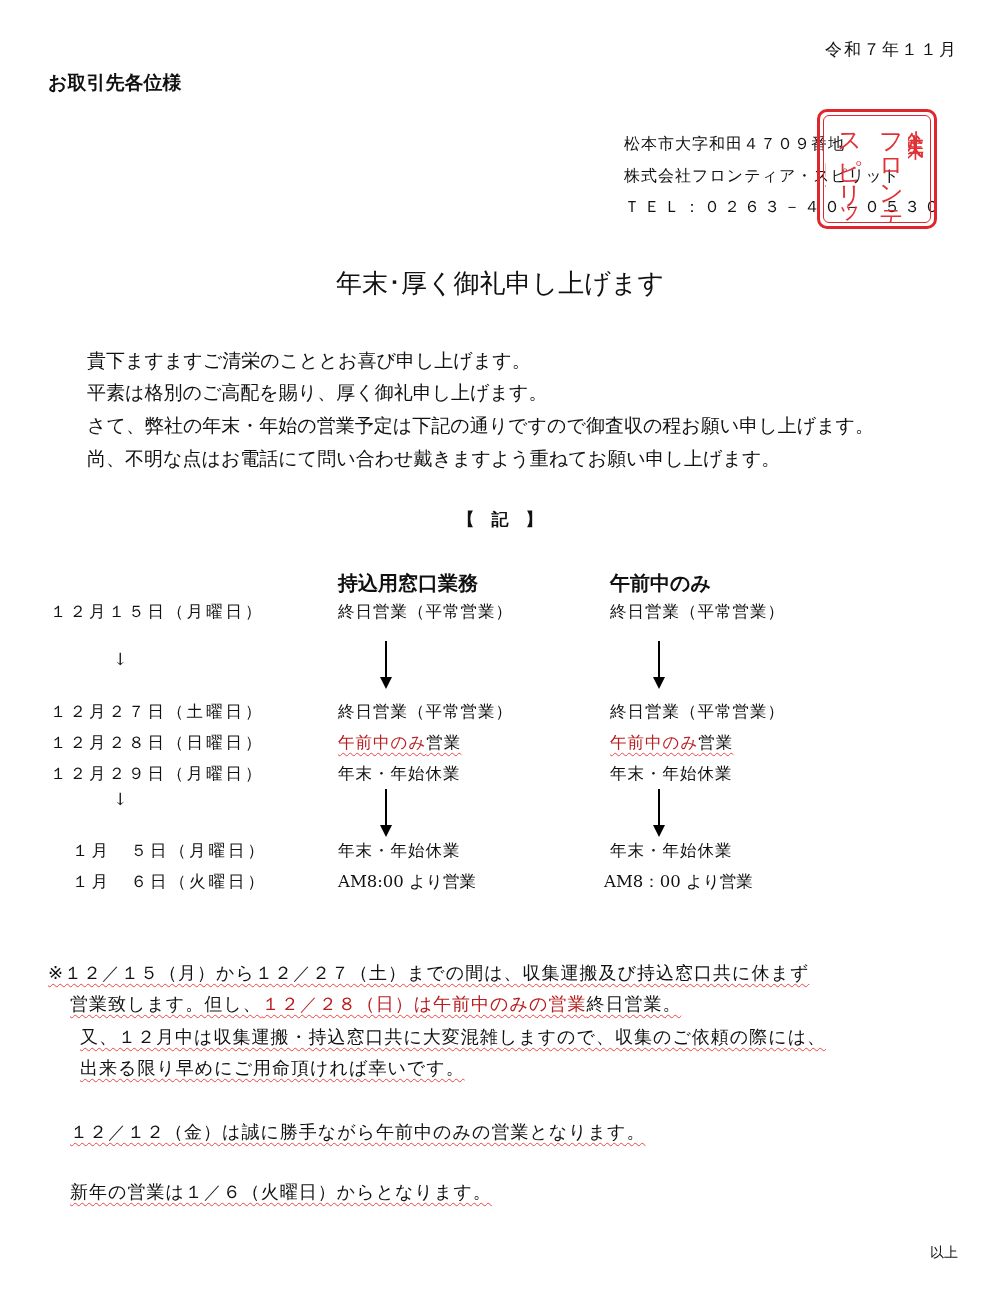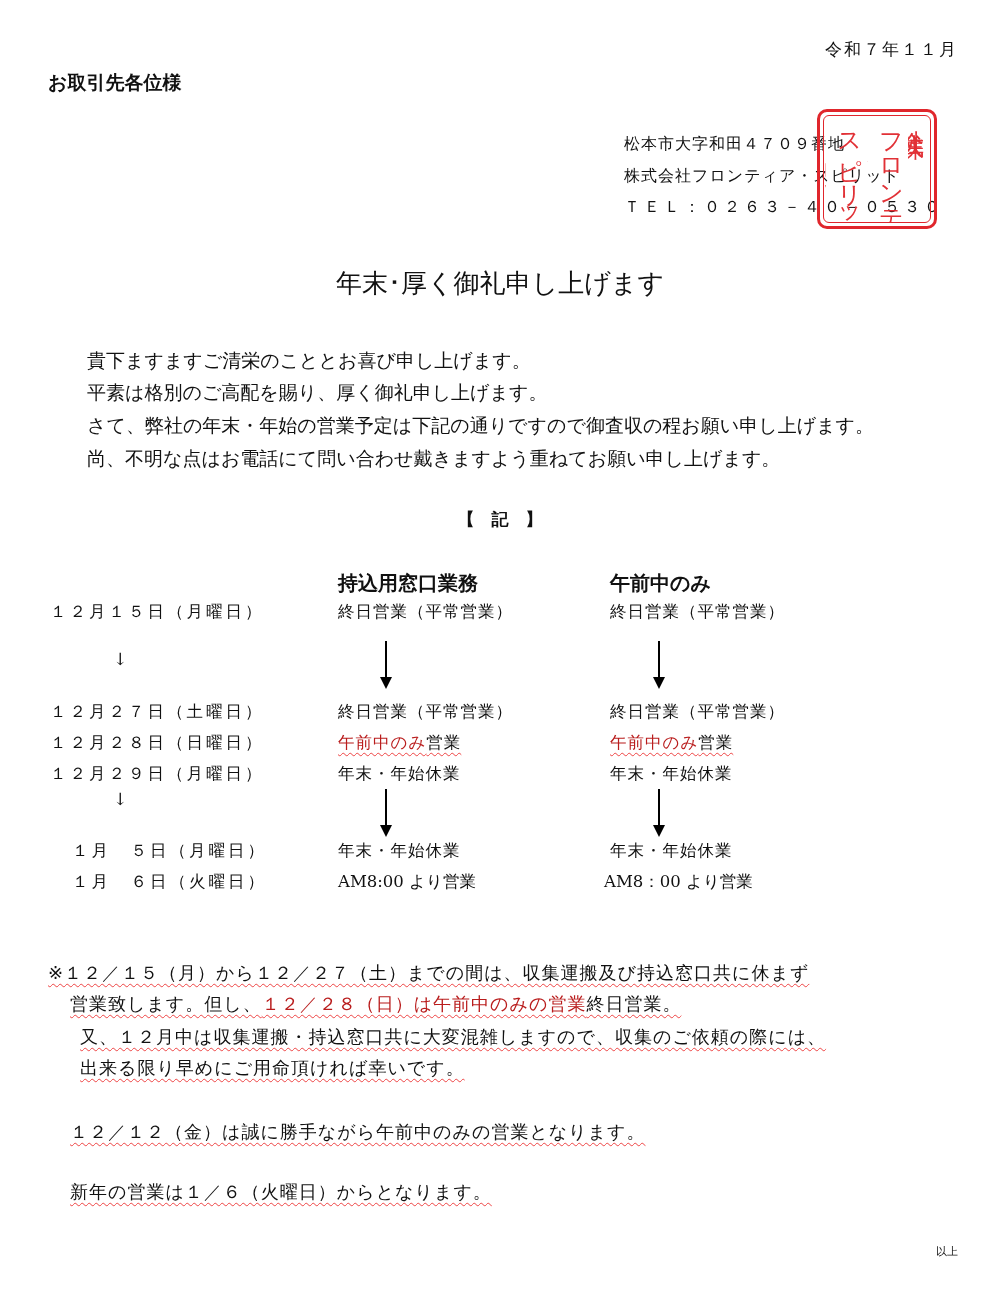--- a/index.html
+++ b/index.html
@@ -29,21 +29,21 @@
     .cell.c1 { left: 338px; }
     .cell.c2 { left: 610px; }
     .red { color: #b91c1c; }
     .wavy { text-decoration: underline wavy #ee4444; text-decoration-thickness: 1px; text-underline-offset: 4px; }
     .small-arrow { font-size: 17px; }
     .arrow { position: absolute; width: 12px; }
     .arrow .shaft { position: absolute; left: 5px; top: 0; width: 2px; background: #000; }
     .arrow .head { position: absolute; left: 0; width: 0; height: 0;
                    border-left: 6px solid transparent; border-right: 6px solid transparent; border-top: 12px solid #000; }
     .note { font-size: 18px; letter-spacing: 1px; font-family: "DejaVu Sans", "Liberation Sans", sans-serif; }
-    .closing { top: 1244px; right: 42px; font-size: 11px; }
+    .closing { top: 1244px; right: 42px; font-size: 14px; }
   </style>
 </head>
 <body>
 
 <div class="abs date serif">令和７年１１月</div>
 <div class="abs addressee">お取引先各位様</div>
 
 <div class="abs sender l1 serif">松本市大字和田４７０９番地</div>
 <div class="abs sender l2 serif">株式会社フロンティア・スピリット</div>
 <div class="abs sender l3 serif">ＴＥＬ：０２６３－４０－０５３０</div>

